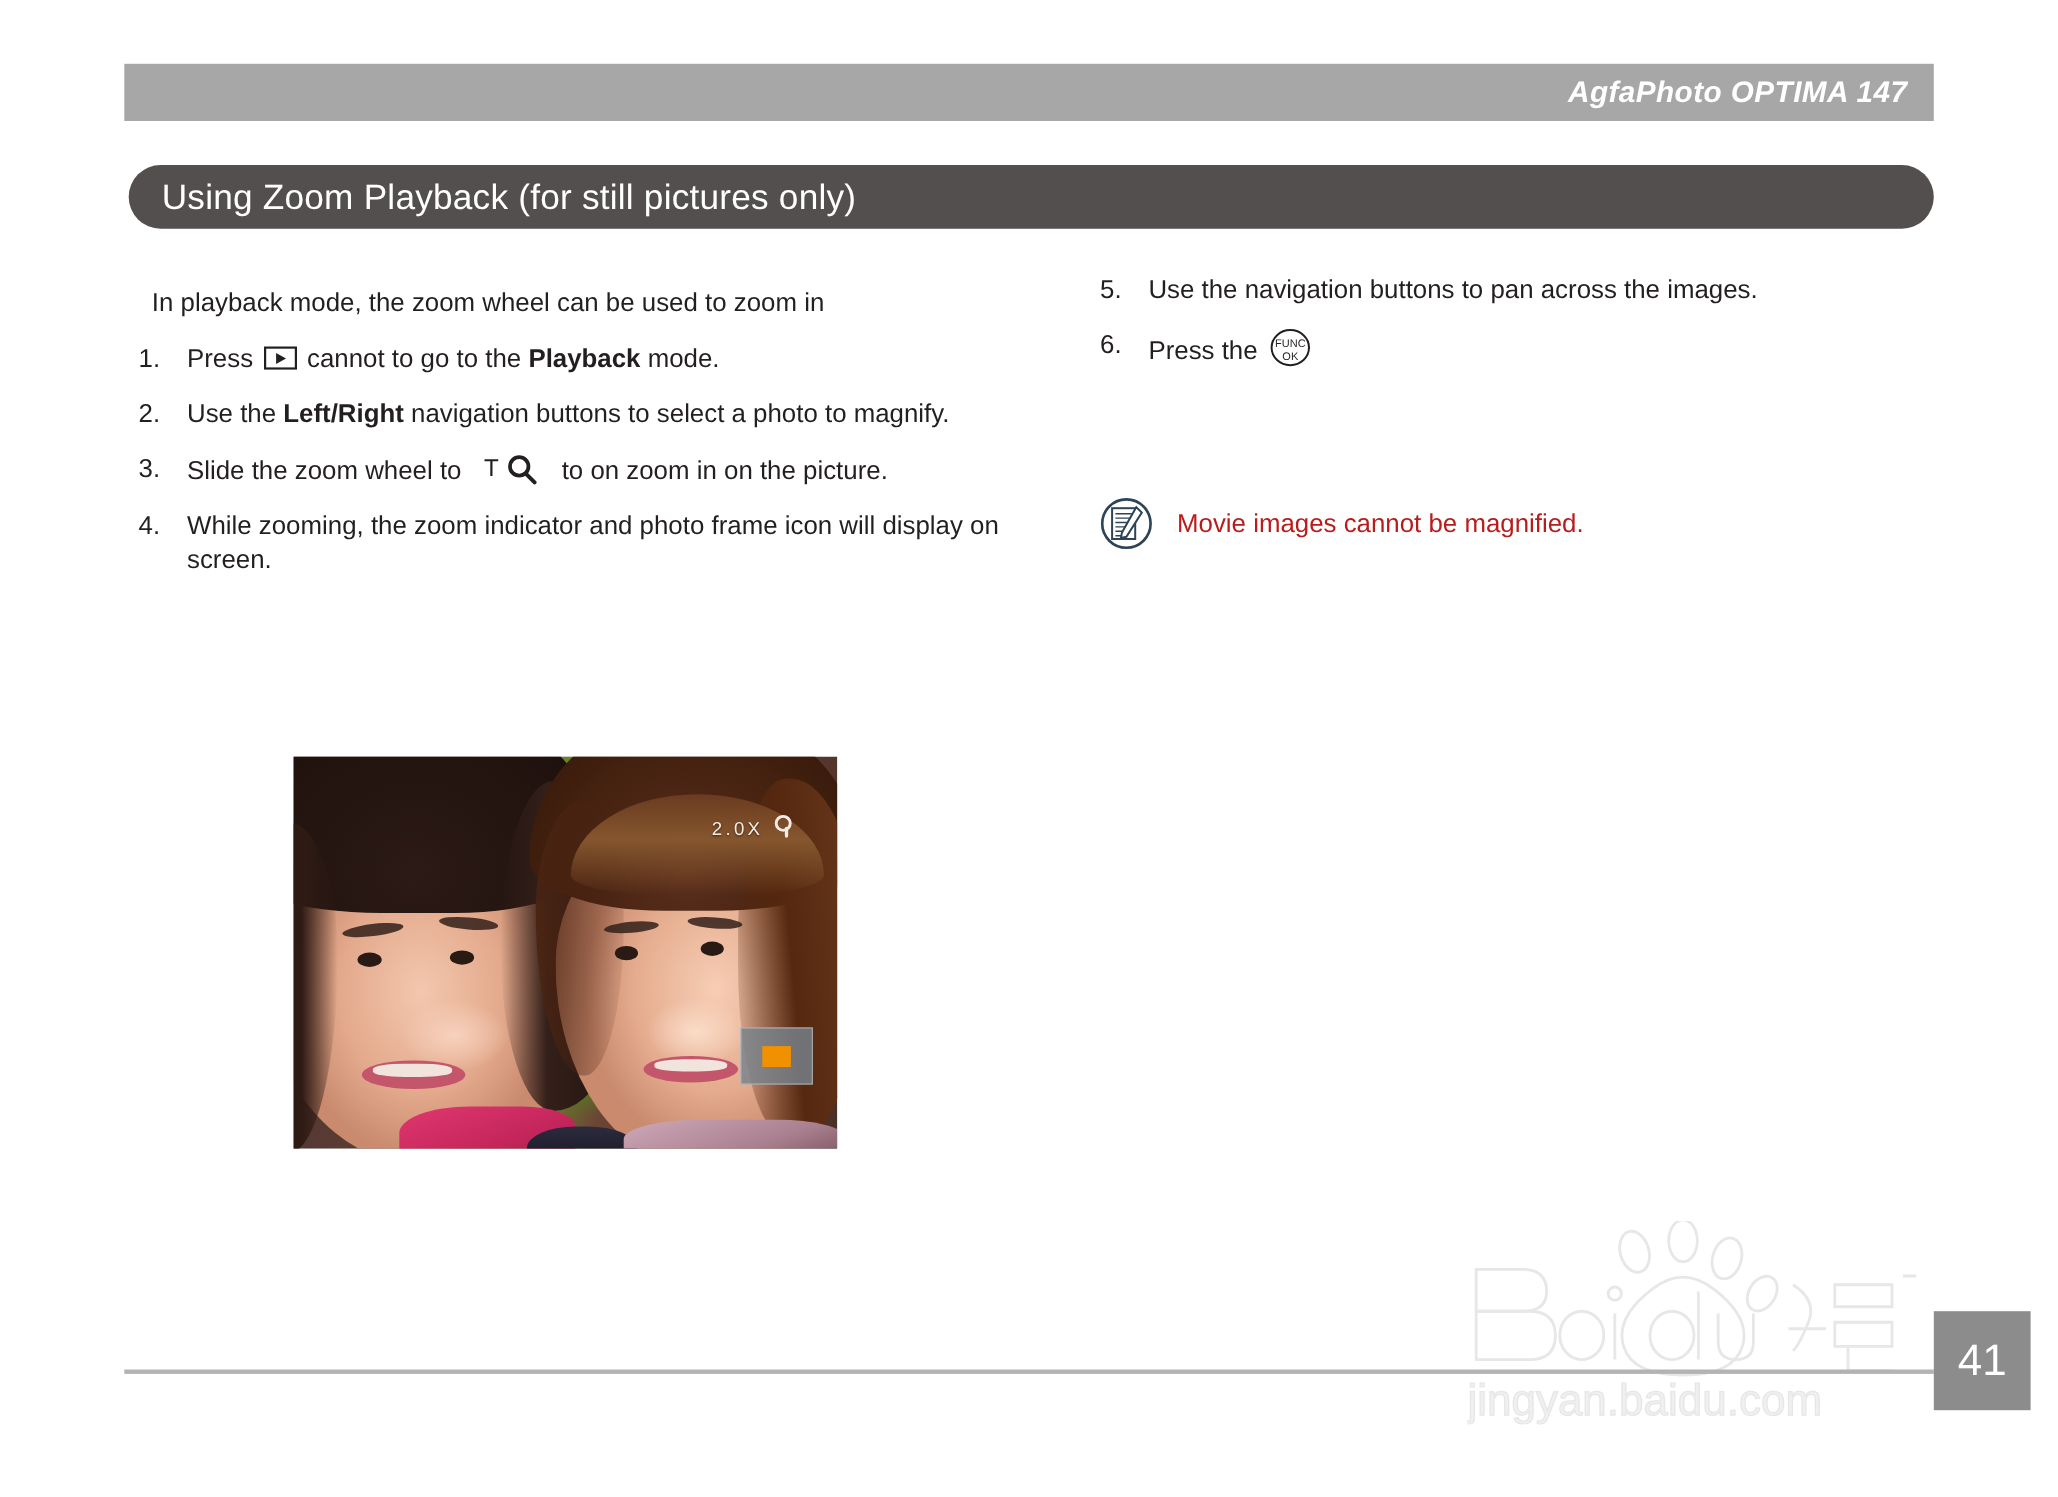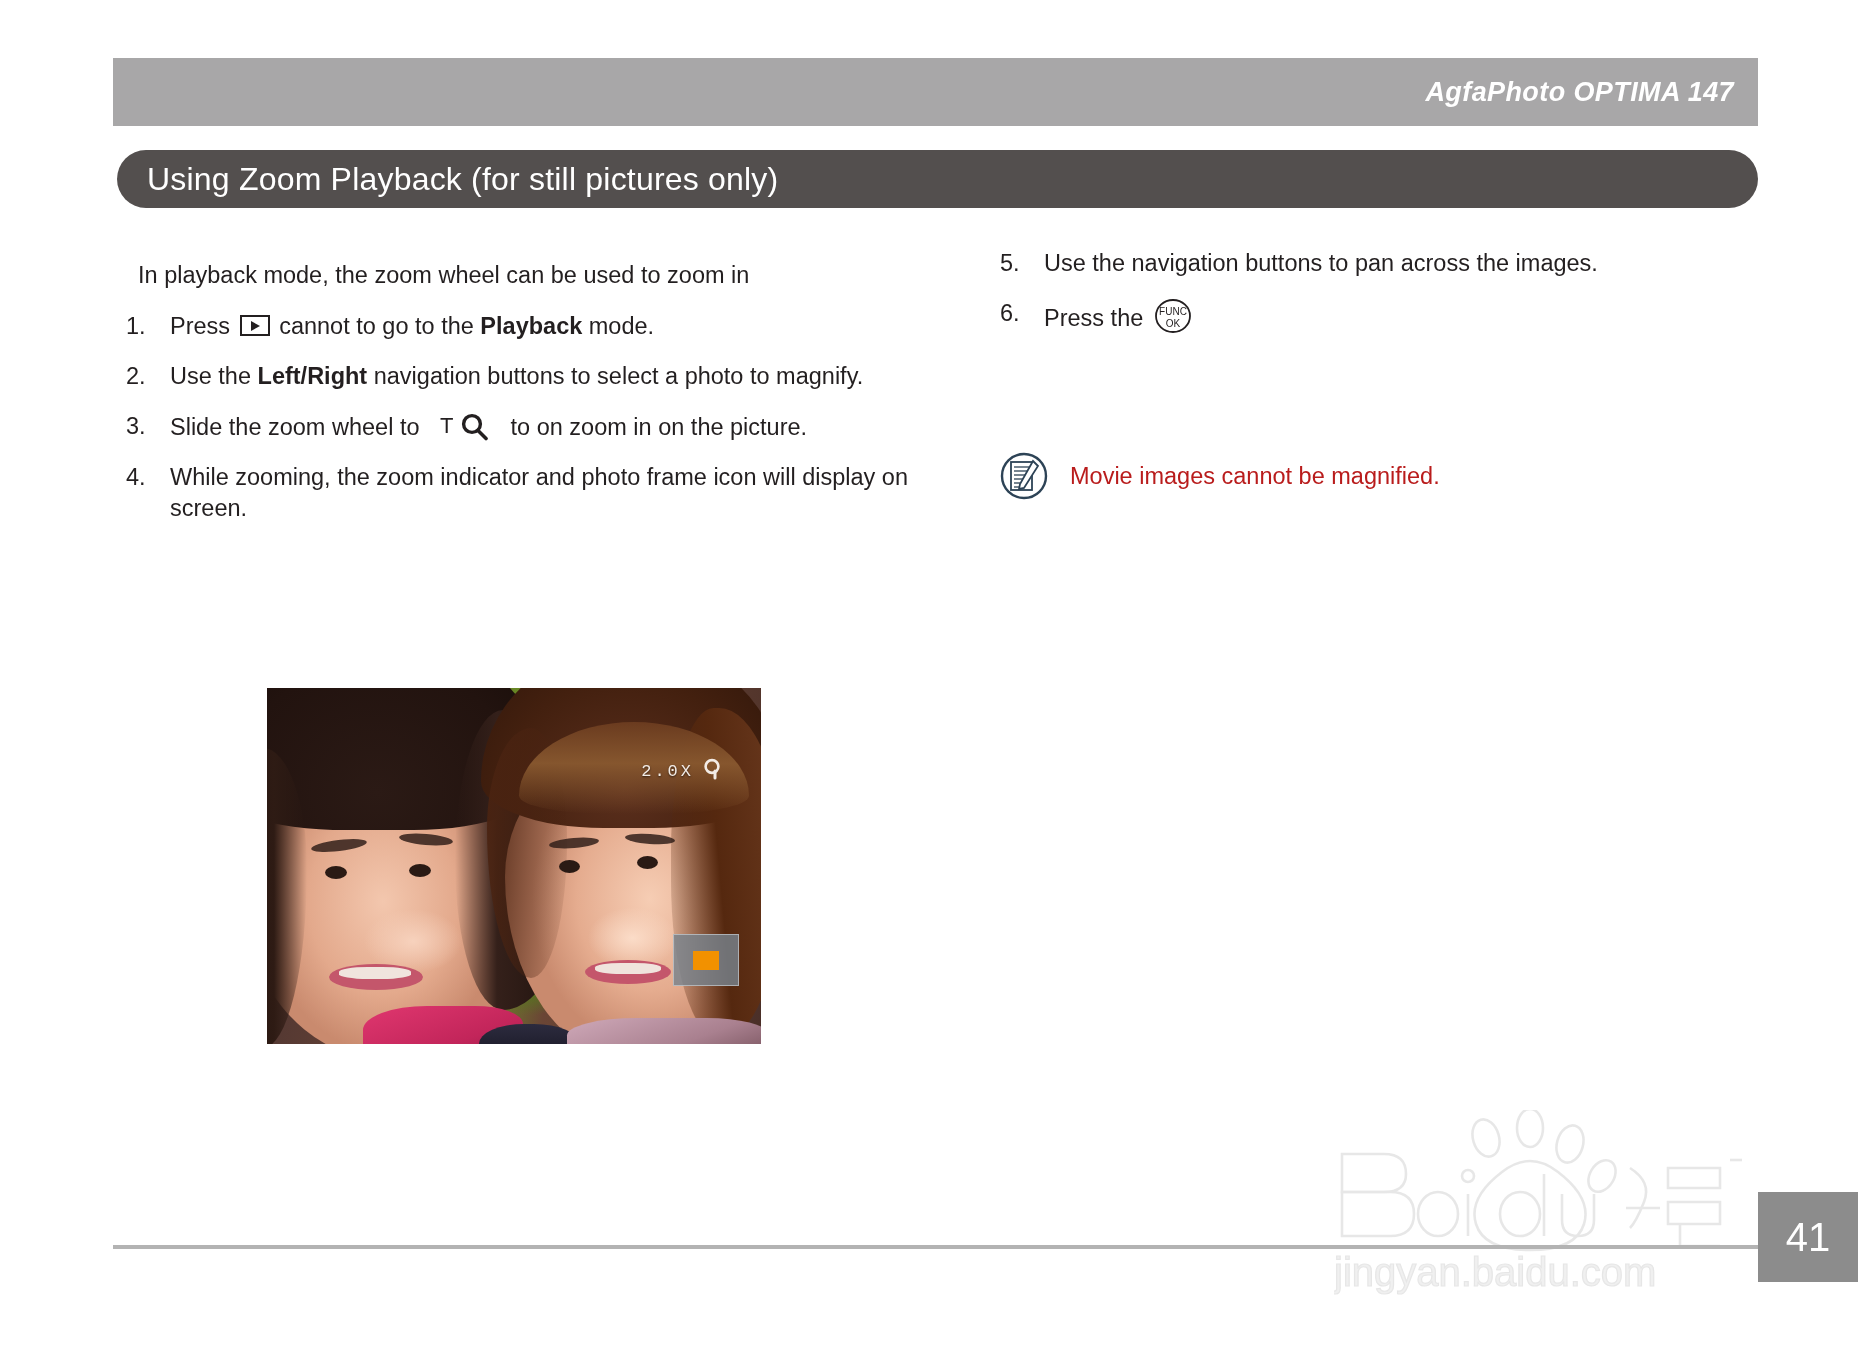--- a/index.html
+++ b/index.html
@@ -6,21 +6,21 @@
   html, body {
     width: 1871px; height: 1361px;
     background: #ffffff;
     font-family: "Liberation Sans", sans-serif;
     overflow: hidden;
   }
   .page { position: relative; width: 1871px; height: 1361px; background: #fff; }
 
   
   .header-bar {
-    position: absolute; left: 113px; top: 58px; width: 1645px; height: 68px;
+    position: absolute; left: 113px; top: 58px; width: 1645px; height: 52px;
     background: #a8a7a8;
     display: flex; align-items: center; justify-content: flex-end;
   }
   .header-title {
     color: #ffffff; font-style: italic; font-weight: bold;
     font-size: 27px; letter-spacing: .4px; padding-right: 24px;
     white-space: nowrap;
   }
 
   
@@ -171,23 +171,22 @@
     position: absolute; left: 300px; top: 330px; width: 200px; height: 50px;
     border-radius: 35% 30% 0 0;
     background: linear-gradient(160deg, #cfa9b9 0%, #a9808f 55%, #6b4750 100%);
   }
 
   
   .osd-zoom {
     position: absolute; right: 38px; top: 52px;
     display: flex; align-items: center; gap: 9px;
     color: #f3ece6; font-size: 17px; letter-spacing: 3px;
-    font-family: Liberation Mono, monospace;
+    font-family: Liberation Sans, sans-serif;
     text-shadow: 0 1px 2px rgba(0,0,0,.6);
-    margin-top: 18px;
   }
   .osd-frame {
     position: absolute; right: 22px; bottom: 58px;
     width: 66px; height: 52px;
     background: rgba(120,130,140,.82);
     border: 1px solid rgba(220,225,230,.55);
     display: flex; align-items: center; justify-content: center;
   }
   .osd-frame-inner { width: 26px; height: 19px; background: #f29100; }
 
@@ -197,21 +196,21 @@
     width: 420px; height: 185px;
     opacity: .5; pointer-events: none;
   }
 
   
   .footer-rule {
     position: absolute; left: 113px; top: 1245px; width: 1645px; height: 4px;
     background: #b3b3b3;
   }
   .page-num-box {
-    position: absolute; left: 1758px; top: 1192px; width: 100px; height: 90px;
+    position: absolute; left: 1758px; top: 1192px; width: 88px; height: 90px;
     background: #8c8c8c; display: flex; align-items: center; justify-content: center;
   }
   .page-num { color: #ffffff; font-size: 40px; }
 </style>
 </head>
 <body>
 
 <div class="page">
 
   <div class="header-bar">

